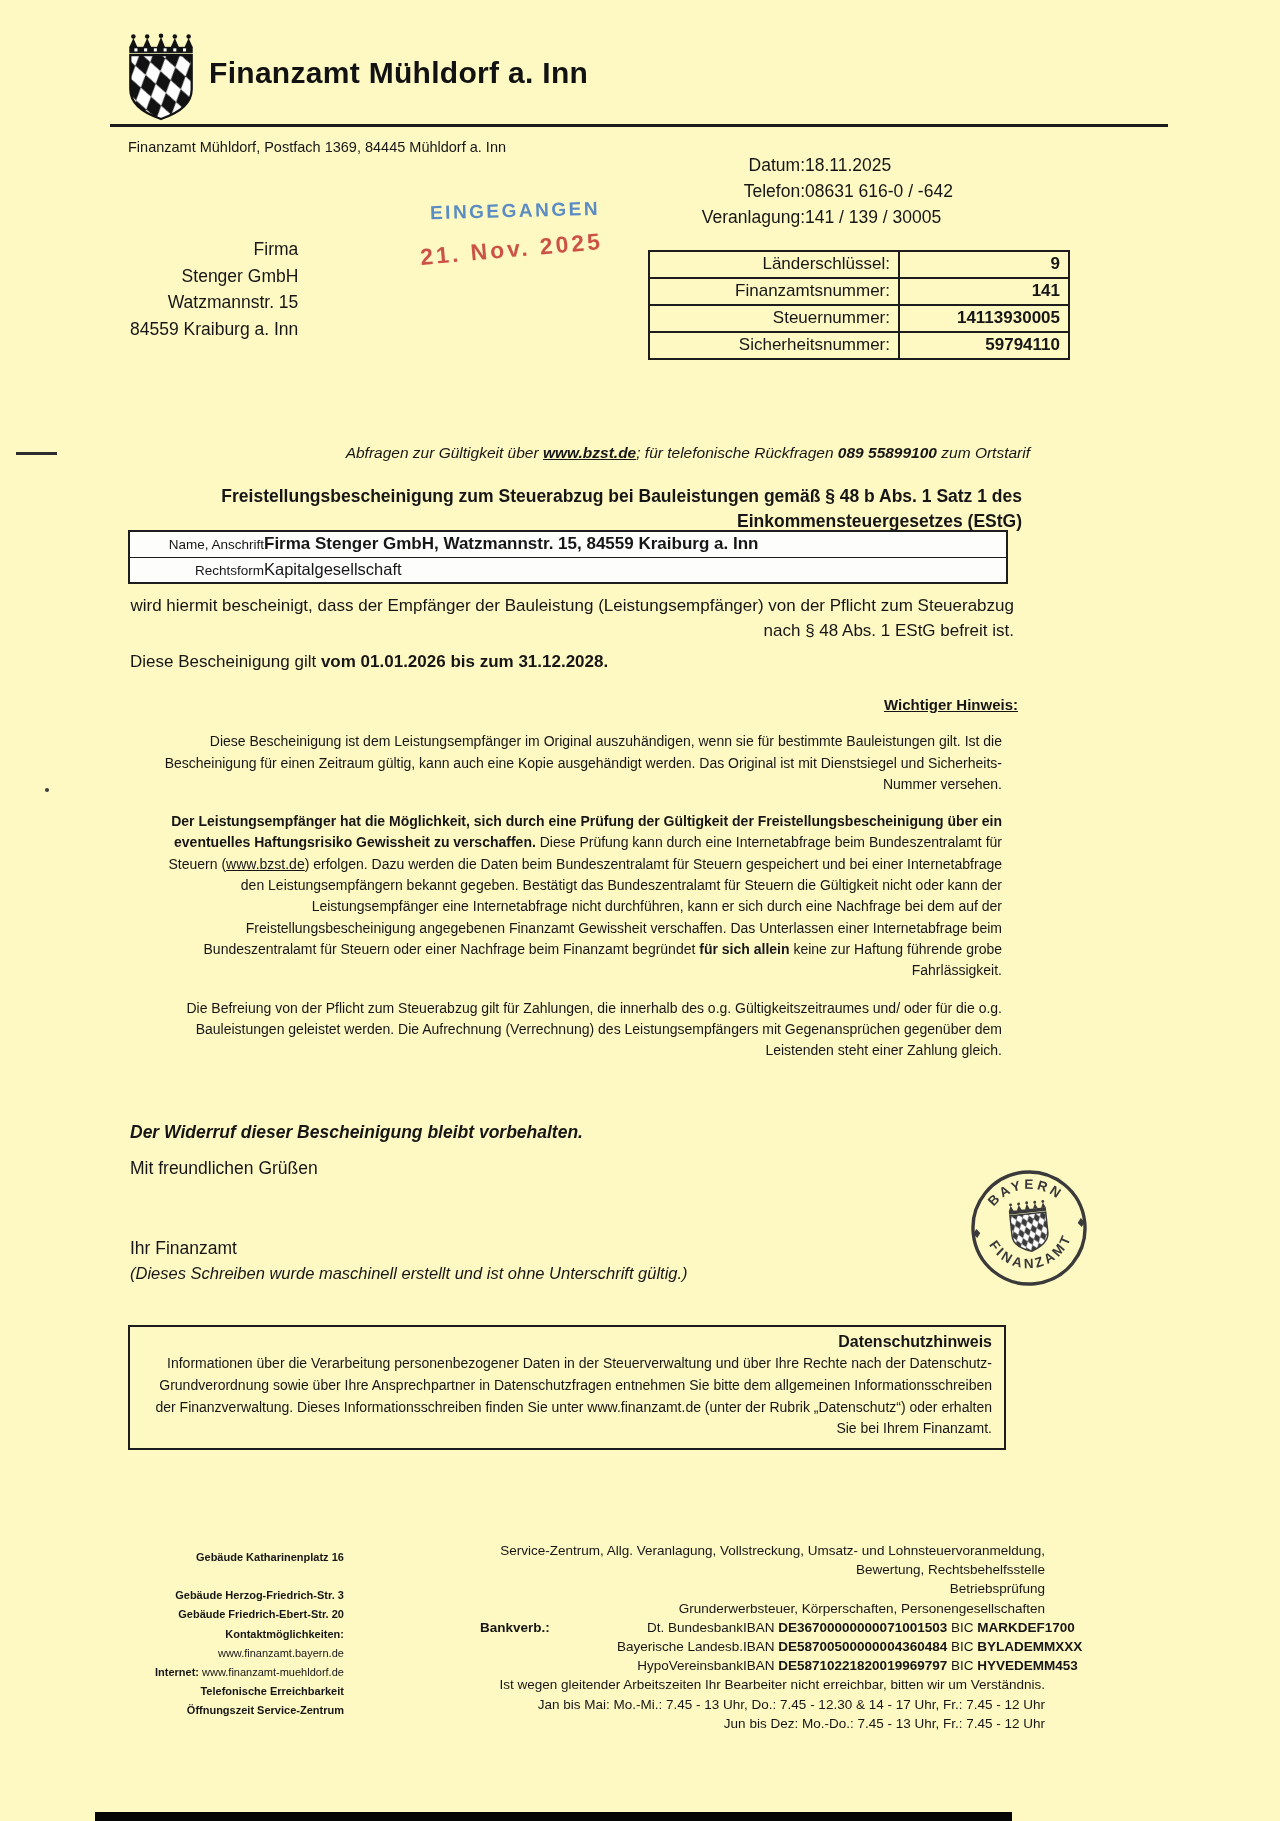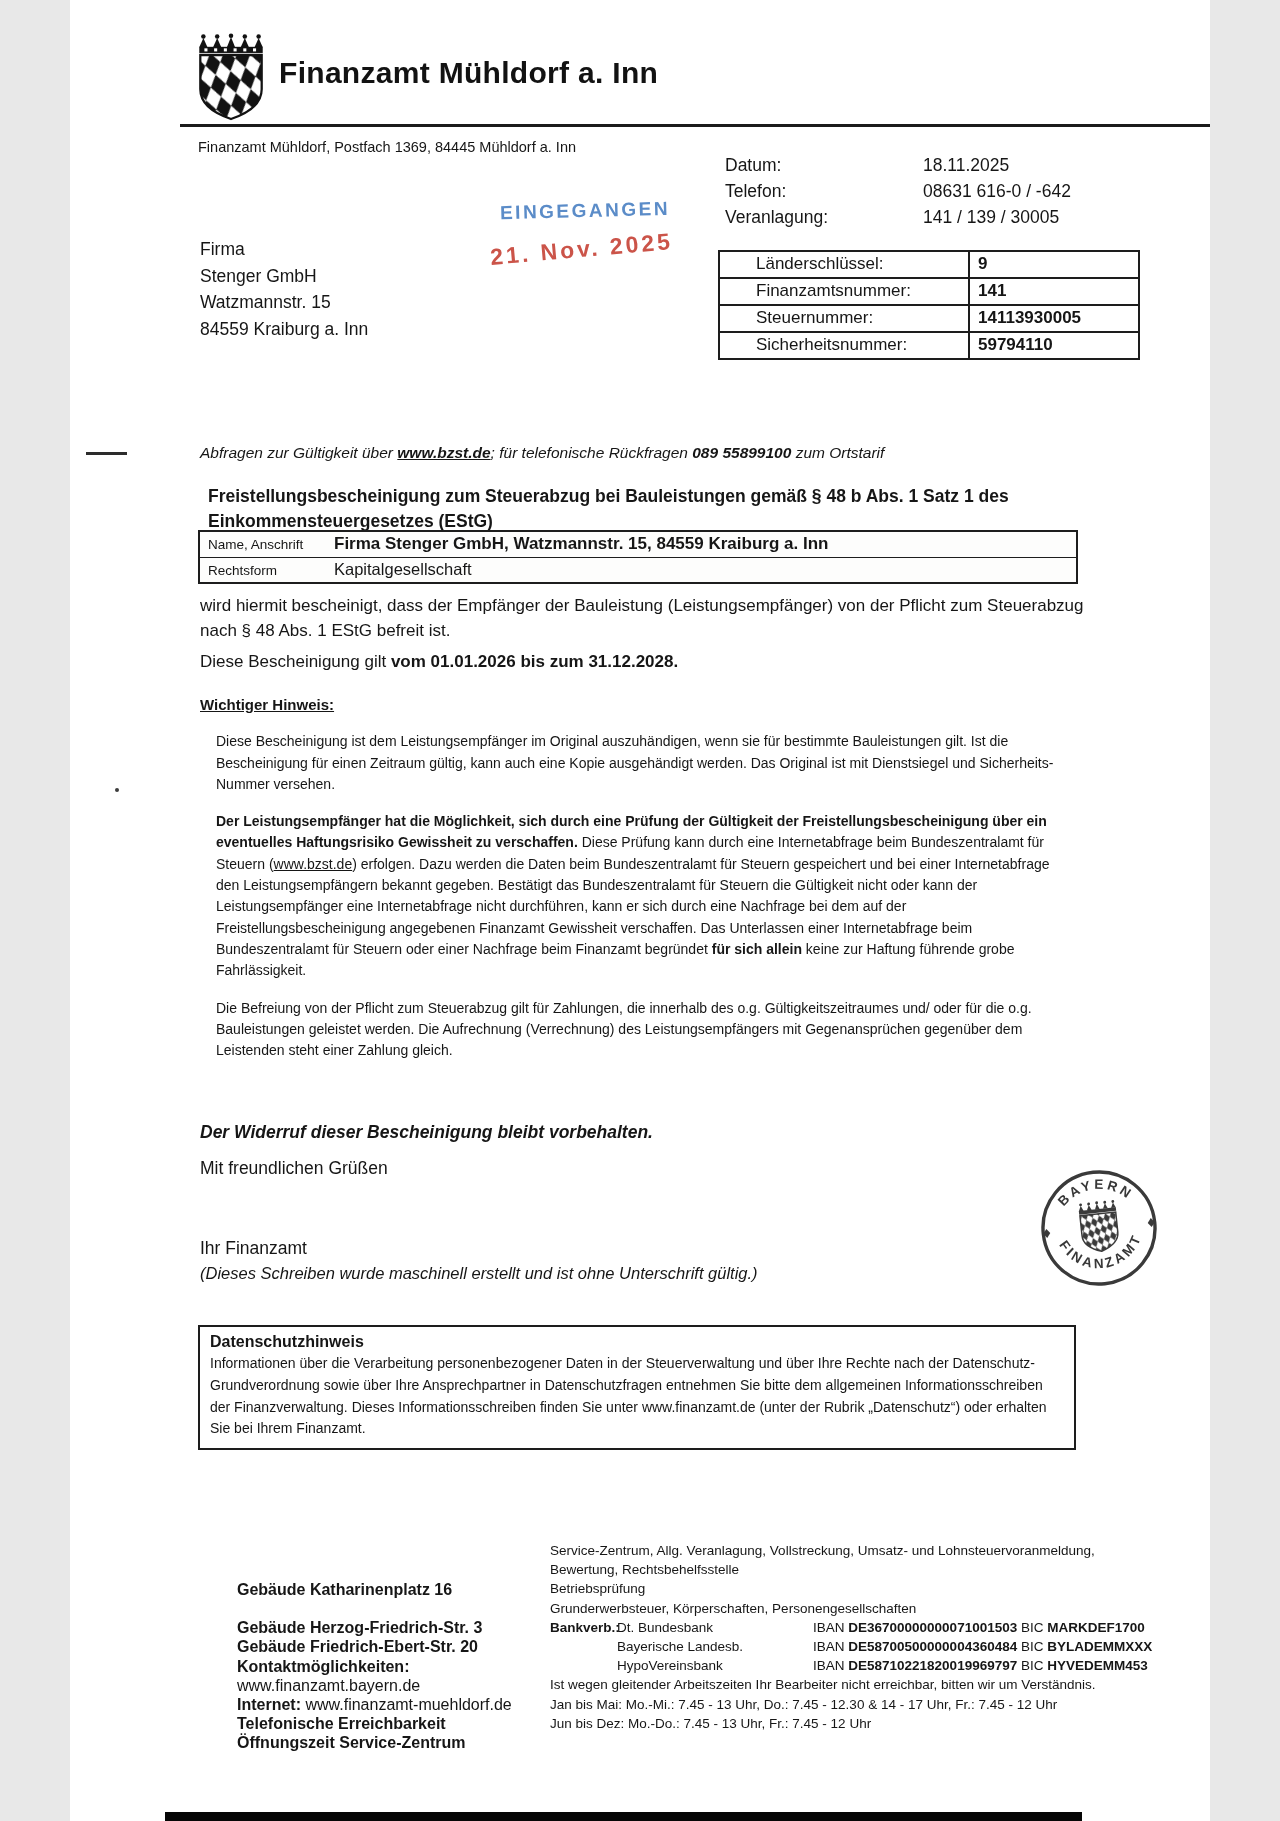--- a/index.html
+++ b/index.html
@@ -1,31 +1,32 @@
 <!DOCTYPE html>
 <html lang="de"><head>
 <meta charset="utf-8">
 <style>
   html,body { margin:0; padding:0; background:#e8e8e8; }
   .page {
-    position:relative; width:1140px; height:1821px; margin:0 auto;
-    background:#ffffff; color:#161616; overflow:hidden;
+    position:relative; width:1280px; height:1821px; margin:0 auto;
+    background:#fef9c3; color:#161616; overflow:hidden;
     font-family:"Liberation Sans", sans-serif;
+    text-align:right;
   }
   
   .coat-of-arms { position:absolute; left:127px; top:33px; width:68px; height:88px; }
   .page-title { position:absolute; left:209px; top:56px; margin:0; font-size:30px; font-weight:700; letter-spacing:0.3px; color:#121212; }
   .header-rule { position:absolute; left:110px; top:124px; width:1058px; height:3px; background:#1b1b1b; }
   .sender-line { position:absolute; left:128px; top:139px; font-size:14.5px; }
   
   .recipient { position:absolute; left:130px; top:236px; font-size:17.5px; line-height:26.5px; }
   .stamp-received { position:absolute; left:430px; top:200px; font-size:19px; font-weight:700; letter-spacing:2.5px; color:#4e83c4; opacity:.92; transform:rotate(-1.5deg); }
   .stamp-date { position:absolute; left:420px; top:236px; font-size:23px; font-weight:700; letter-spacing:3px; color:#c94b40; opacity:.95; transform:rotate(-5deg); }
   .meta { position:absolute; left:655px; top:155px; font-size:17.5px; }
-  .meta-row { display:flex; height:26px;gap:48px; }
+  .meta-row { display:flex; height:26px; }
   .meta-label { width:150px; }
   .info-table { position:absolute; left:648px; top:250px; border-collapse:collapse; font-size:17px; }
   .info-table td { border:2px solid #1d1d1d; padding:1px 8px 2px; height:22px; }
   .info-table td.lbl { width:204px;padding-left:36px; }
   .info-table td.val { width:152px; font-weight:700; }
   
   .fold-dash { position:absolute; left:16px; top:452px; width:41px; height:3px; background:#2c2c2c; }
   .fold-dot  { position:absolute; left:45px; top:788px; width:4px; height:4px; border-radius:50%; background:#3d3d3d; }
   
   .note { position:absolute; left:130px; top:444px; width:900px; margin:0; font-size:15.5px; font-style:italic; }
@@ -49,21 +50,21 @@
   .greeting { position:absolute; left:130px; top:1158px; margin:0; font-size:17.5px; }
   .seal { position:absolute; left:964px; top:1163px; width:130px; height:130px; transform:rotate(-6deg); }
   .seal-text { font-size:13.5px; font-weight:700; letter-spacing:3px; fill:#383838; }
   .signer { position:absolute; left:130px; top:1238px; margin:0; font-size:17.5px; }
   .machine-note { position:absolute; left:130px; top:1264px; margin:0; font-size:16.5px; font-style:italic; }
   
   .privacy-box { position:absolute; left:128px; top:1325px; width:878px; border:2px solid #1d1d1d; box-sizing:border-box; padding:6px 12px 8px 10px; }
   .privacy-heading { font-size:16px; font-weight:700; }
   .privacy-text { margin:2px 0 0; font-size:14px; line-height:21.8px; }
   
-  .footer-left { position:absolute; left:155px; top:1580px; font-size:16px; line-height:19.2px;margin-left:12px; }
+  .footer-left { position:absolute; left:155px; top:1548px; font-size:11px; line-height:19.2px; }
   .footer-left .sp { height:19px; }
   .footer-right { position:absolute; left:480px; top:1541px; width:565px; font-size:13.5px; line-height:19.2px; }
   .b { font-weight:700; }
   .bank-row { display:flex; }
   .bank-label { width:67px; flex:none; }
   .bank-name { width:196px; flex:none; }
   .bottom-bar { position:absolute; left:95px; top:1812px; width:917px; height:9px; background:#060606; }
 </style>
 </head>
 <body>

